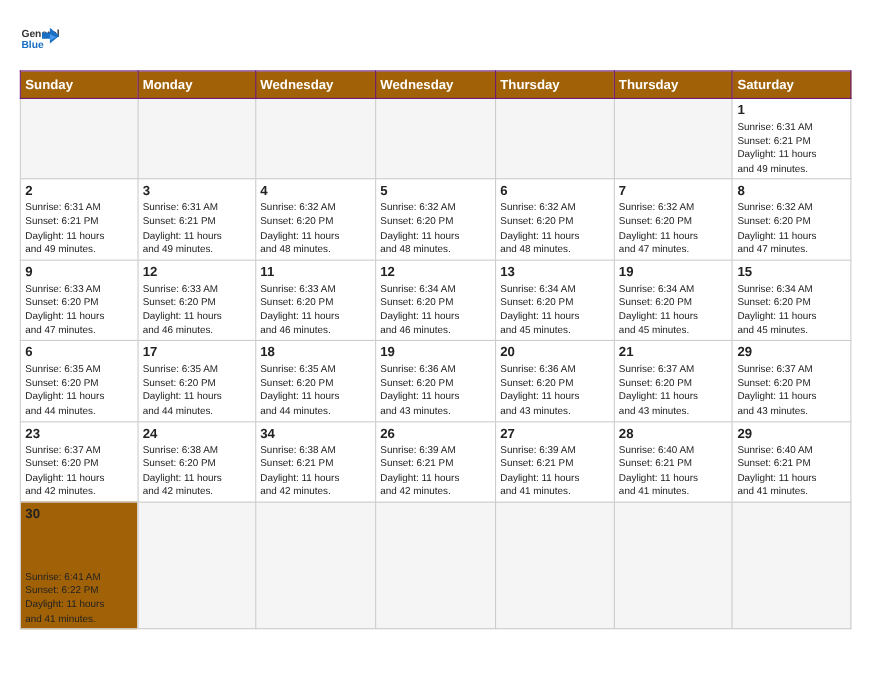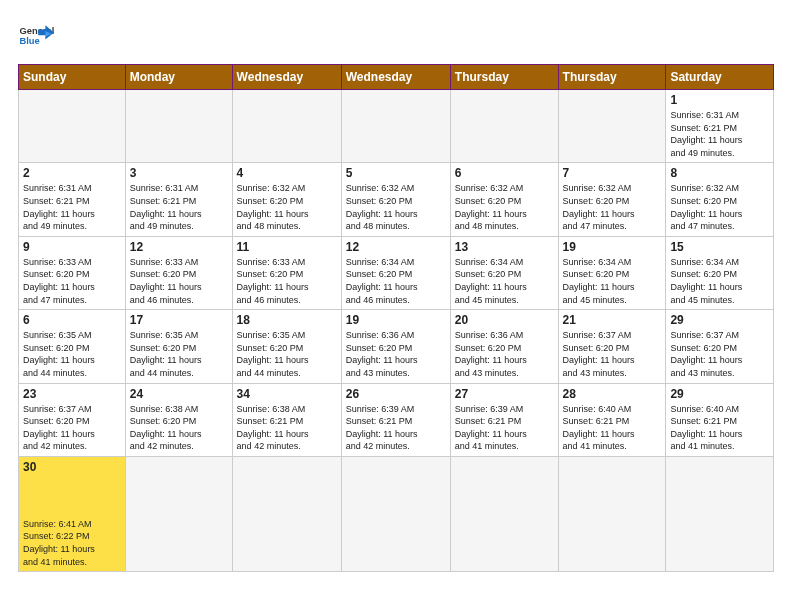--- a/index.html
+++ b/index.html
@@ -79,21 +79,21 @@
     }
     .day-info {
       font-size: 9px;
       color: #222;
       line-height: 1.4;
     }
     .calendar tbody tr:last-child td {
       background: #f5f5f5;
     }
     .calendar tbody tr:last-child td.has-data {
-      background: #fde047;
+      background: #a16207;
     }
   </style>
 </head>
 <body>
 
 <div class="page">
   <div class="header">
     <div class="logo">
       <svg class="logo-icon" viewBox="0 0 50 50" width="46" height="46">
         <text x="2" y="22" font-size="13" font-weight="bold" fill="#333" font-family="Arial">General</text>

